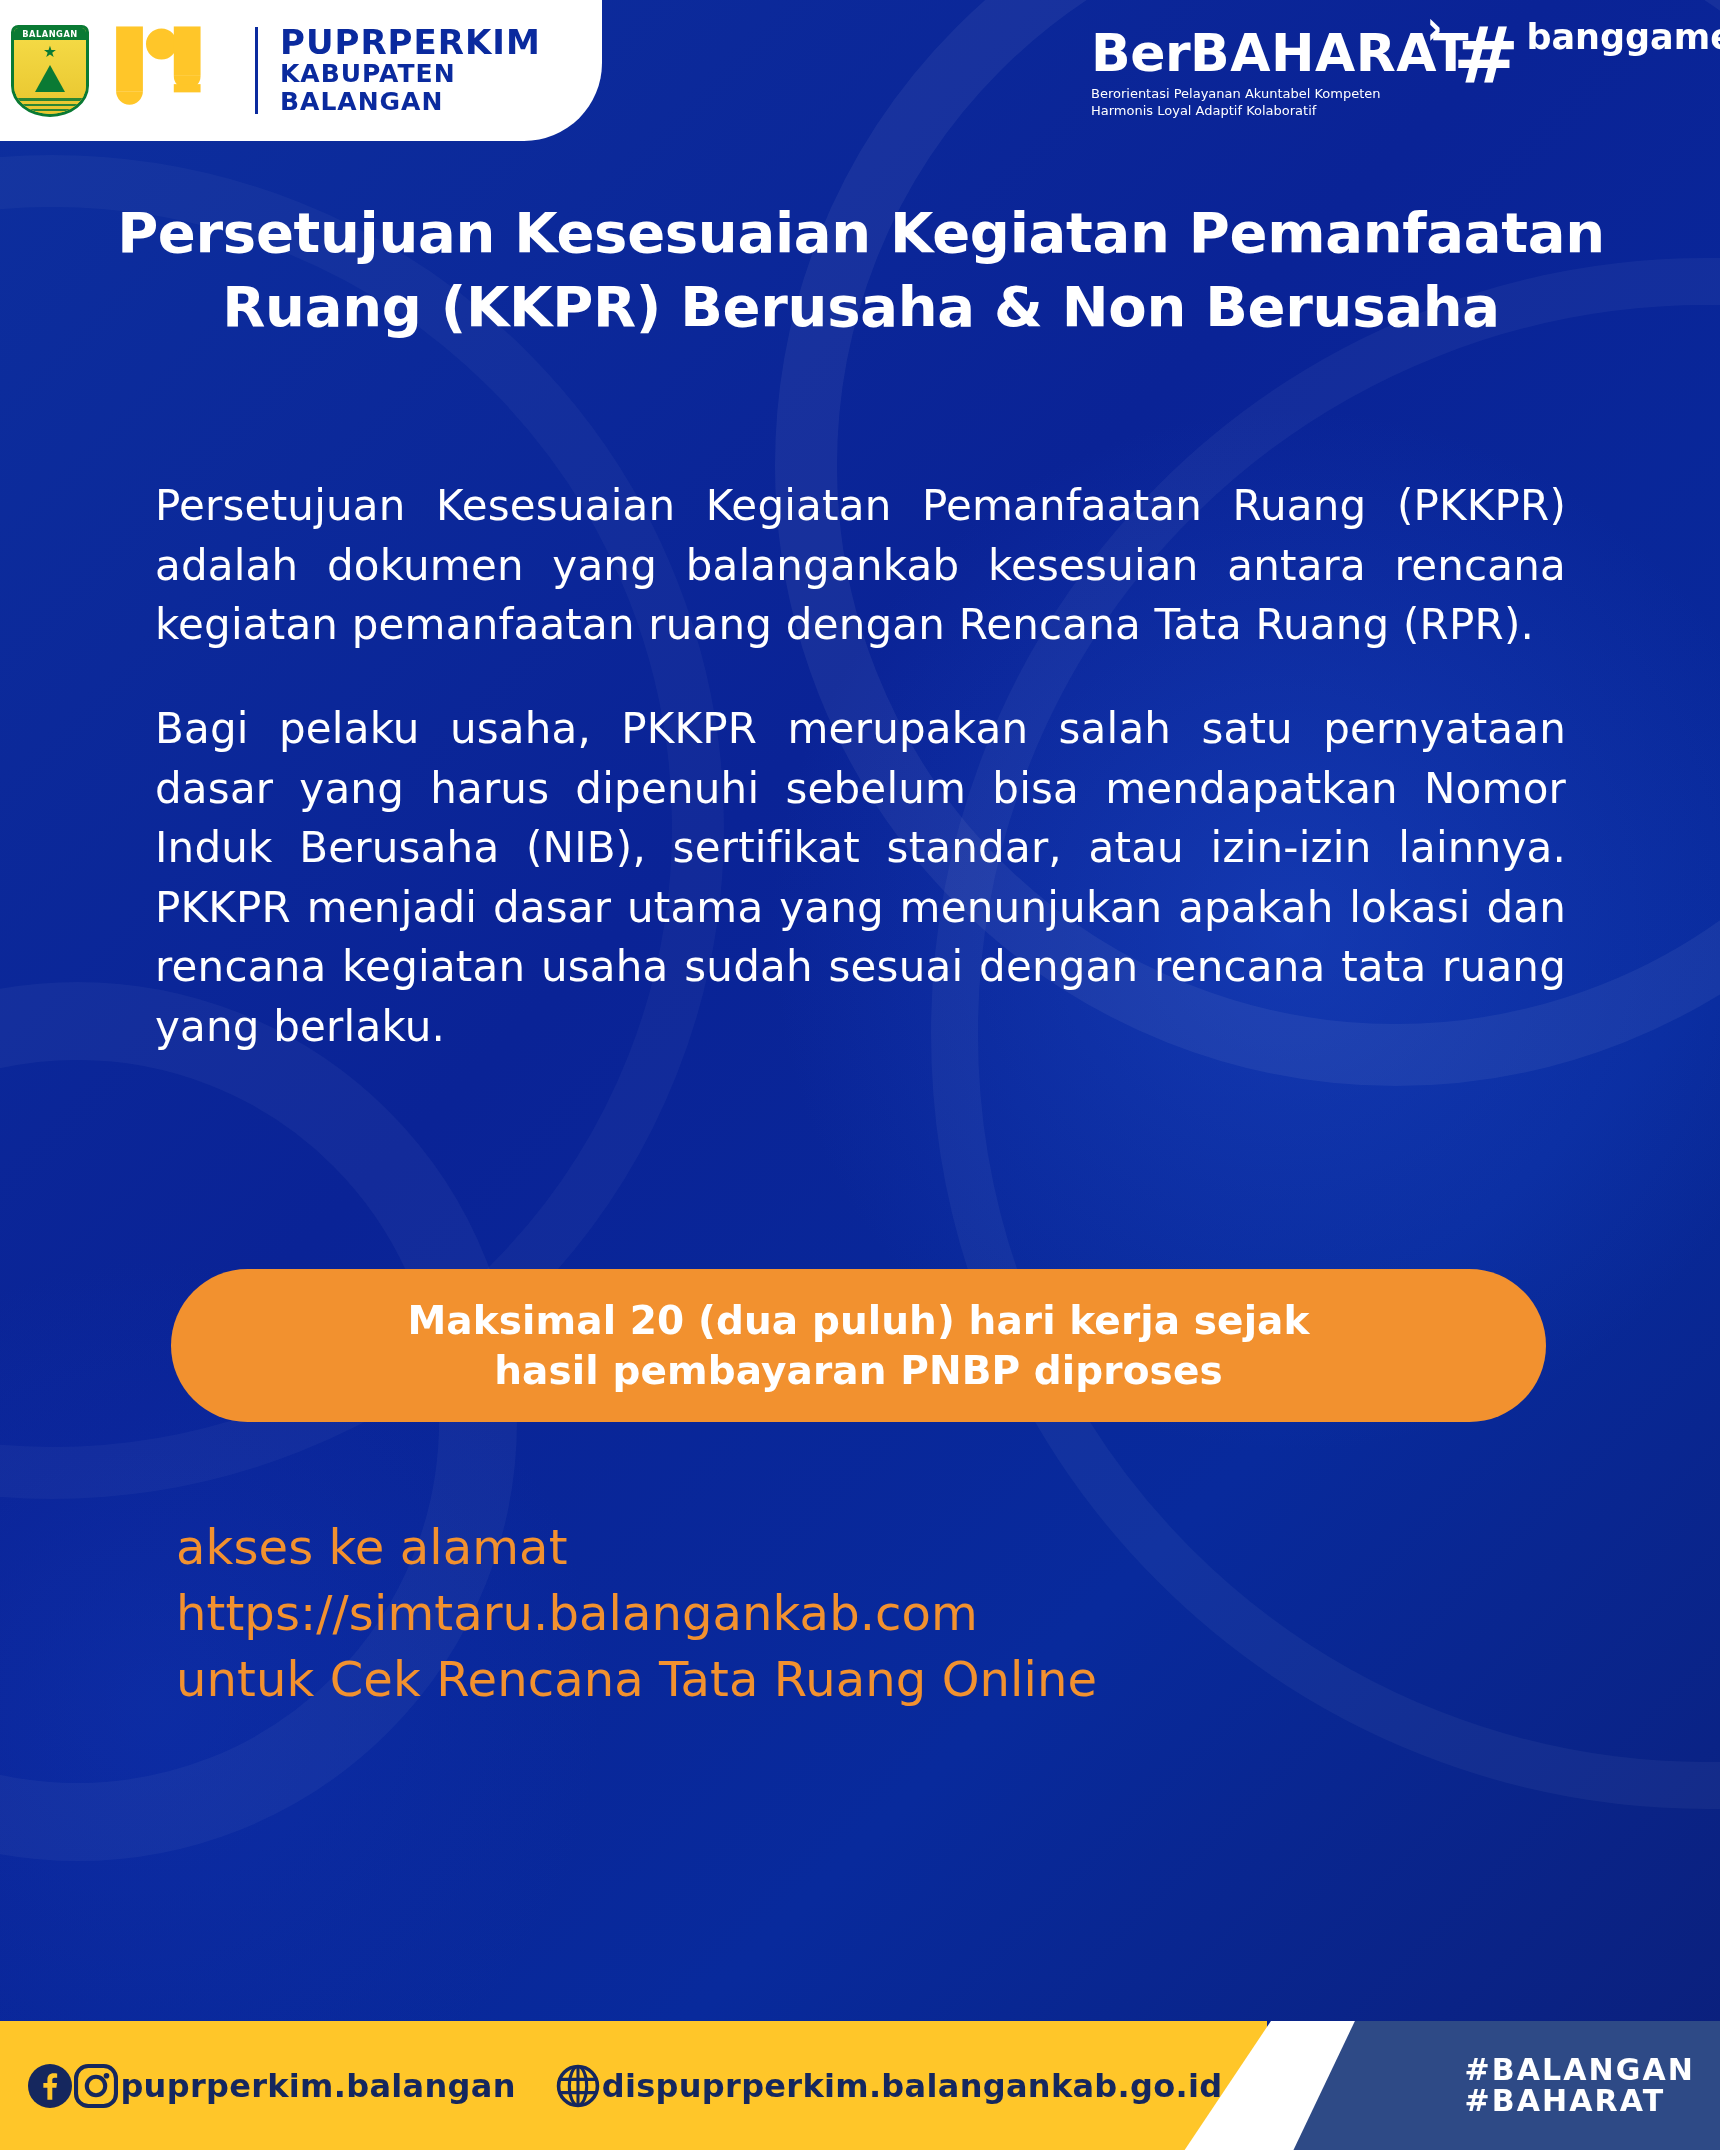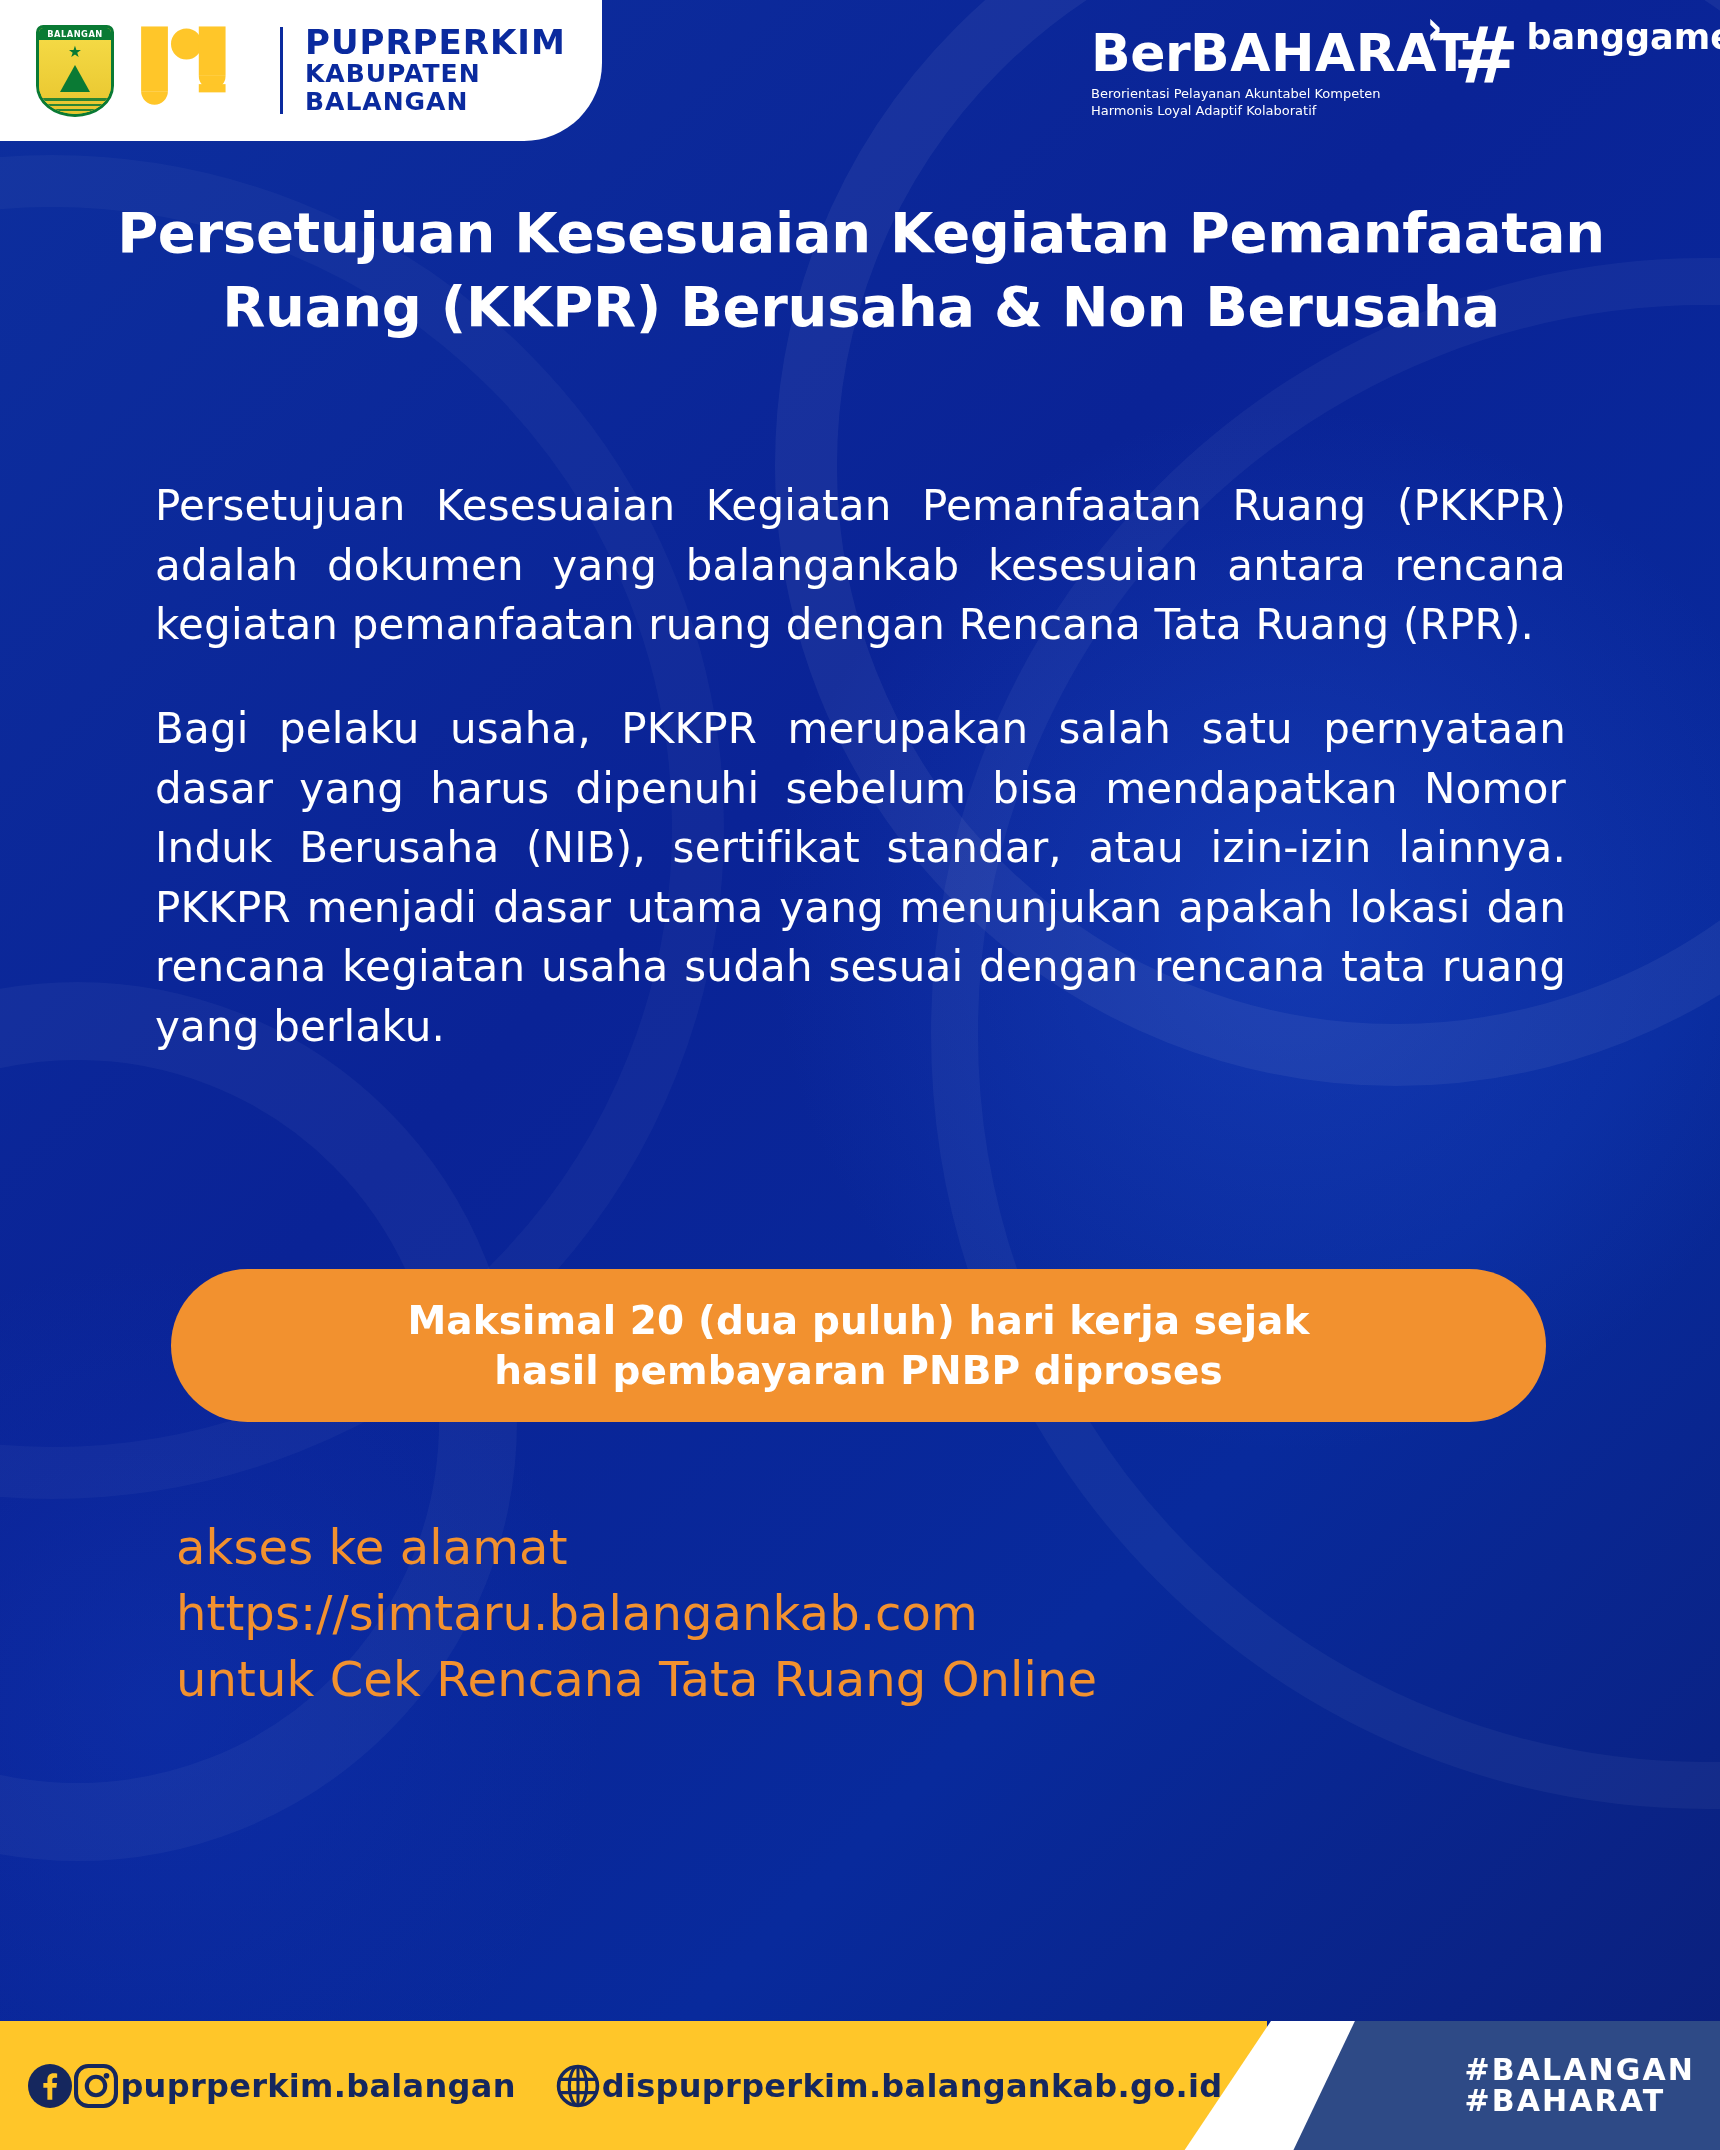--- a/index.html
+++ b/index.html
@@ -53,21 +53,21 @@
   }
   .logo-plate {
     position: absolute;
     left: 0; top: 0;
     width: 602px;
     height: 141px;
     background: #ffffff;
     border-bottom-right-radius: 78px;
     display: flex;
     align-items: center;
-    padding-left: 26px;
+    padding-left: 1px;
   }
   .kab-emblem {
     width: 98px; height: 103px;
     position: relative;
     flex: 0 0 auto;
     display: flex;
     align-items: center;
     justify-content: center;
   }
   .emblem-shield {

